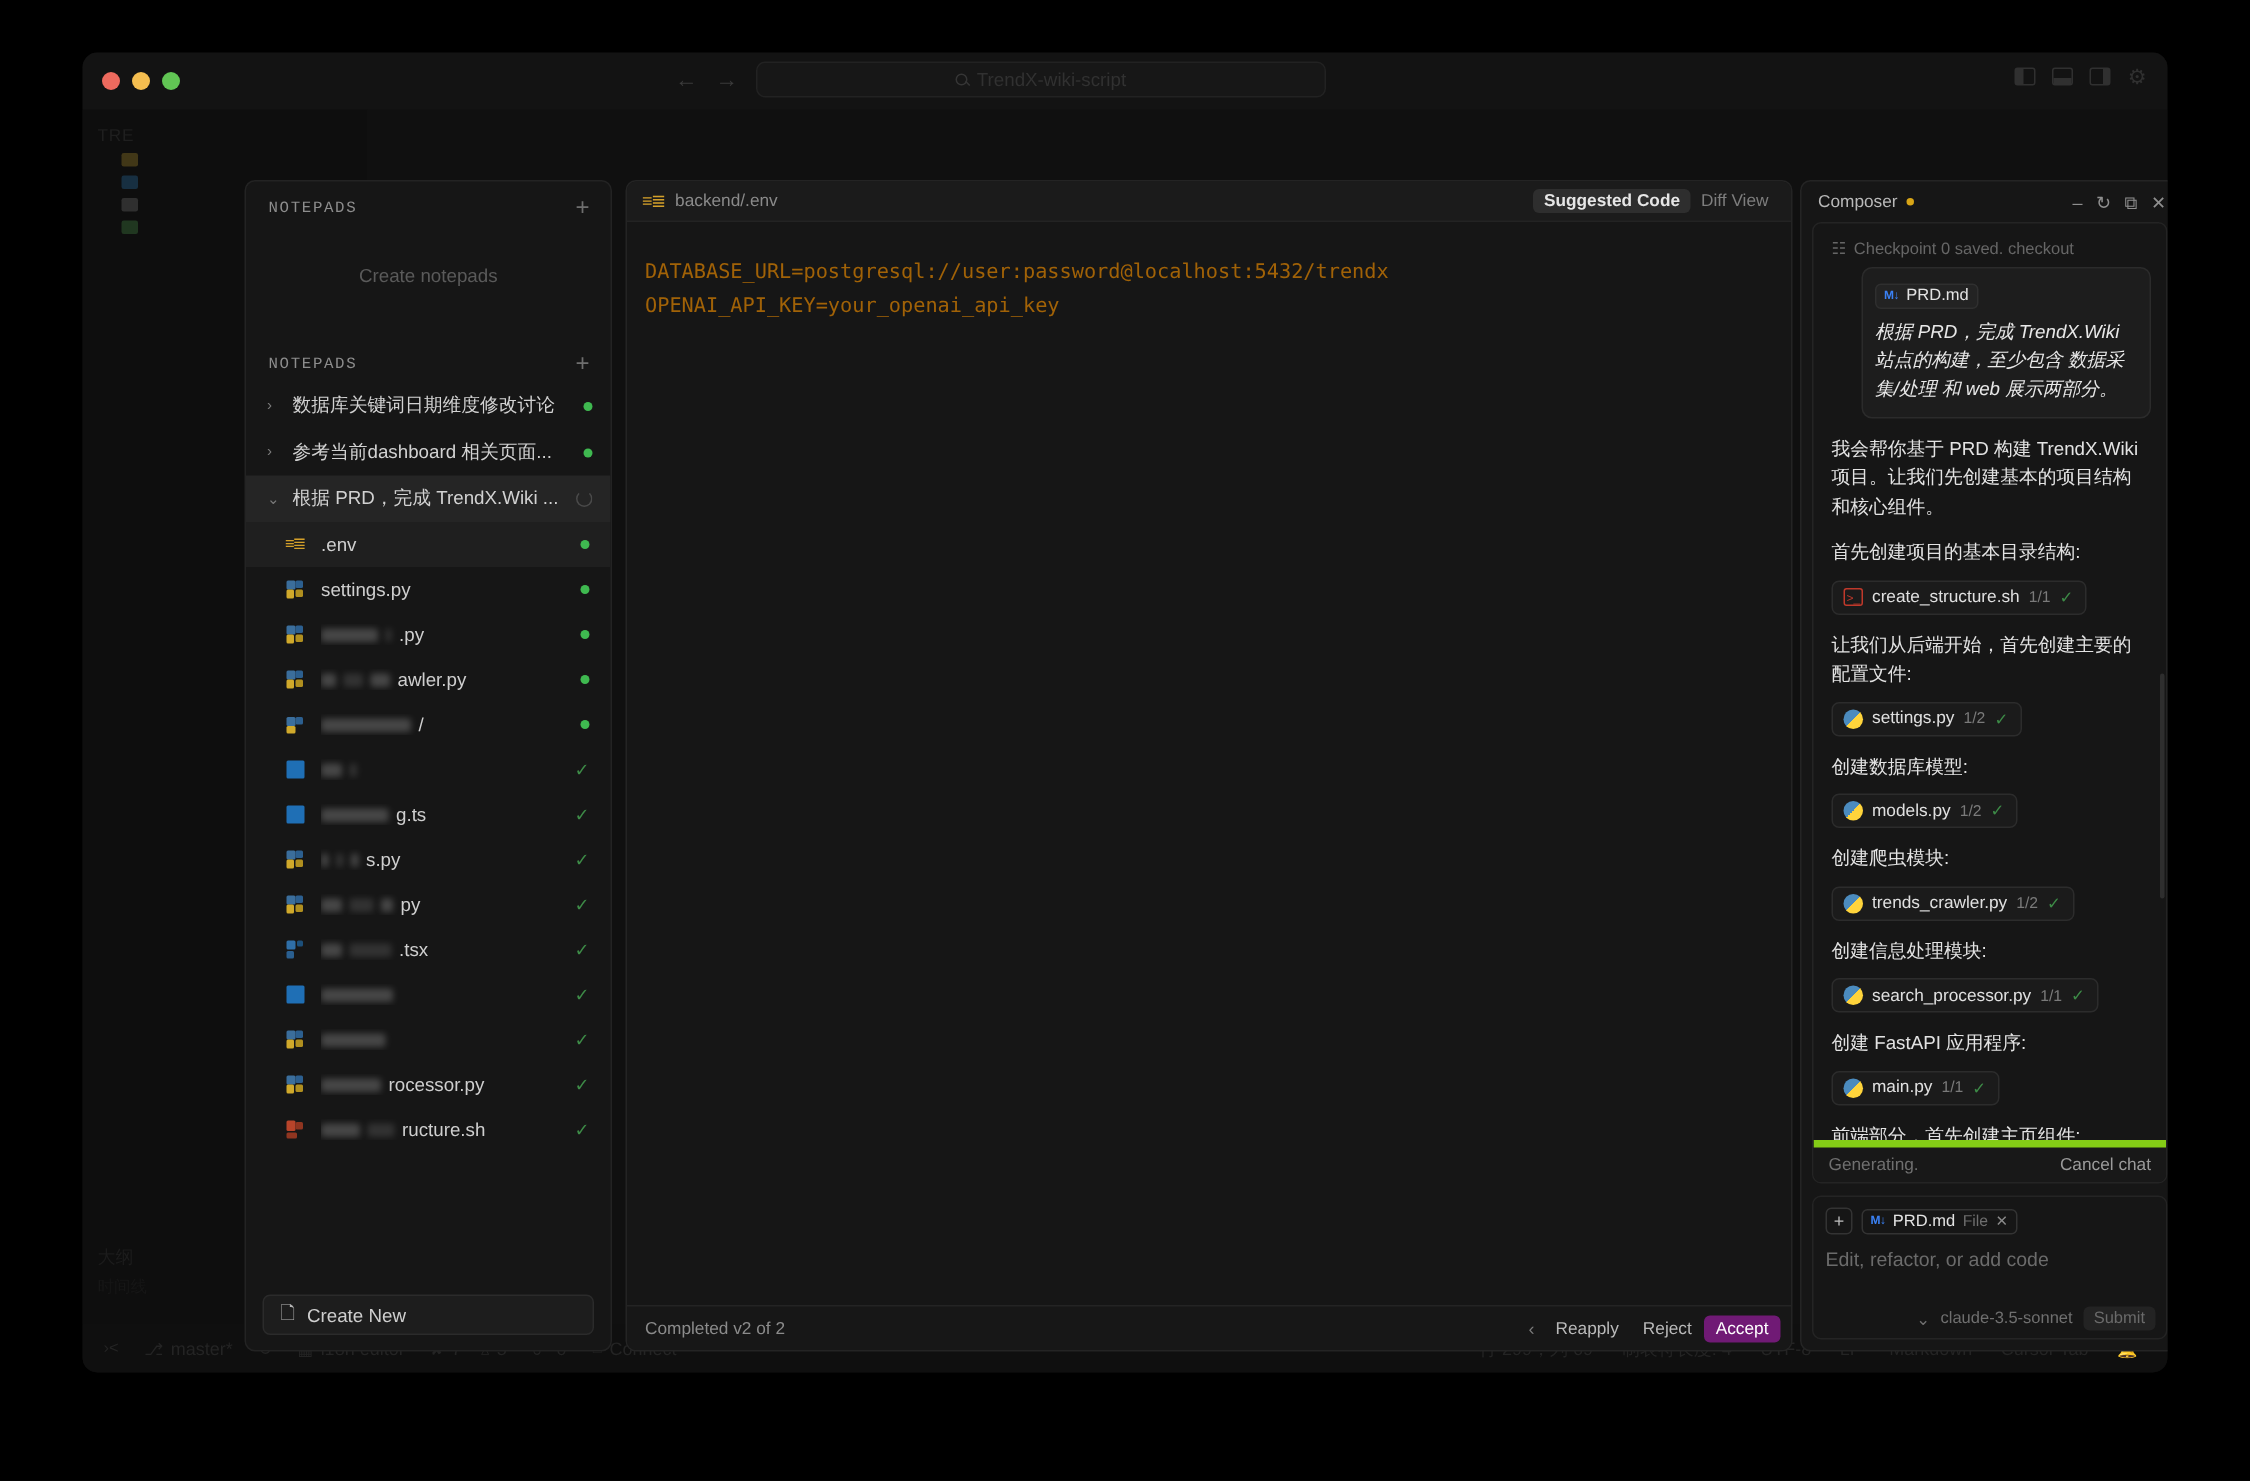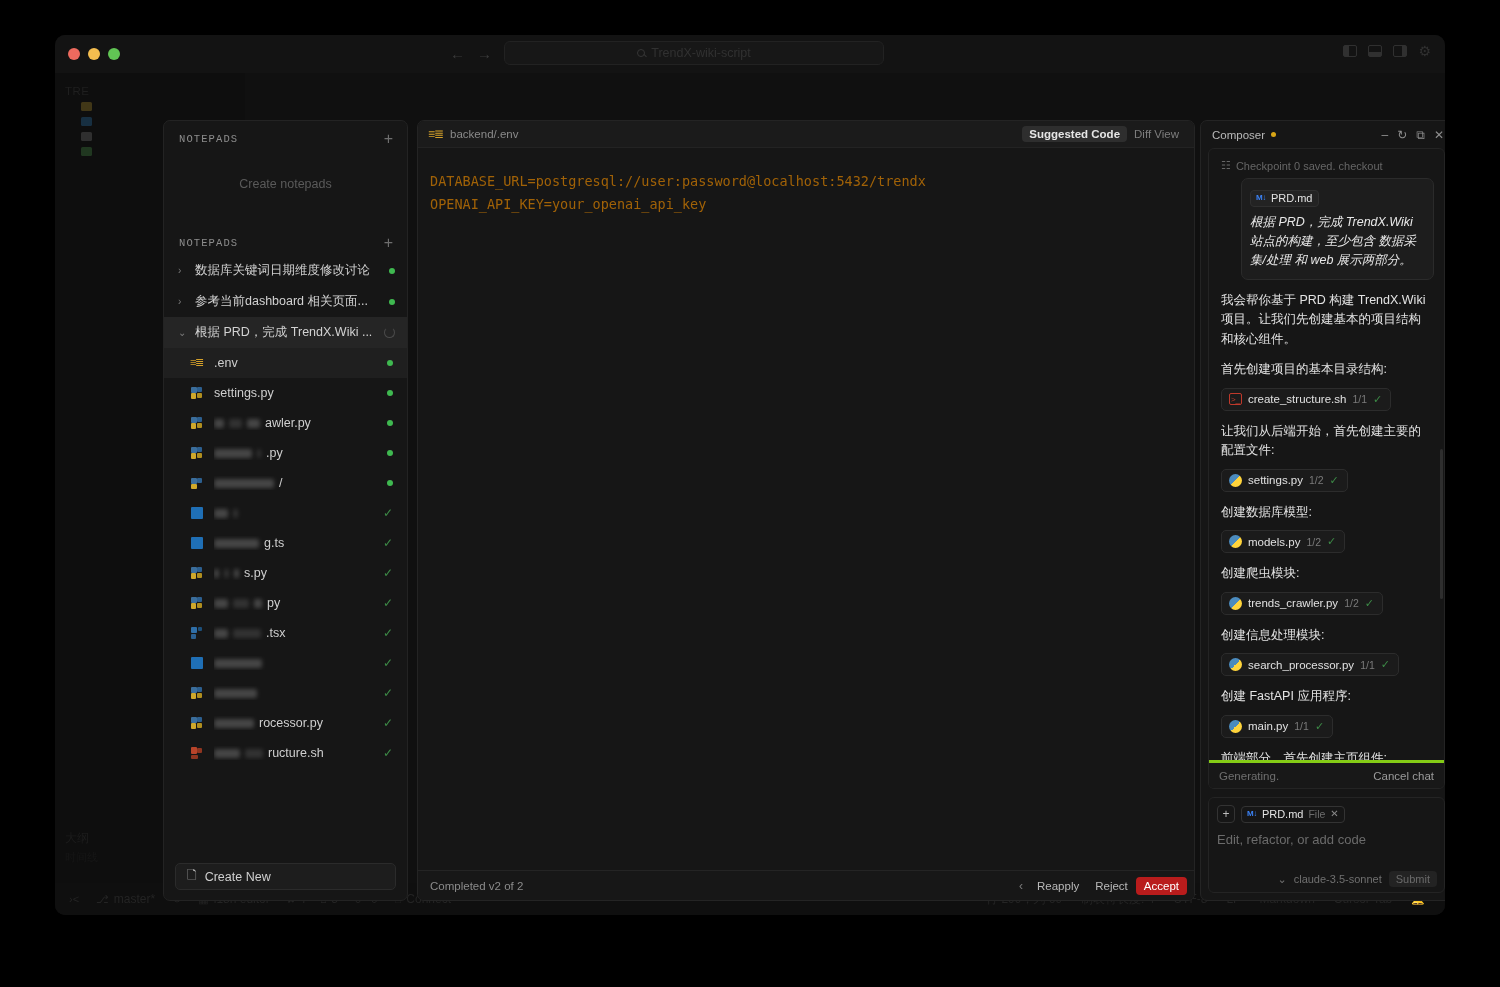--- a/index.html
+++ b/index.html
@@ -204,21 +204,21 @@
   }
 
   #editor-foot {
     position: absolute; left: 0; right: 0; bottom: 0; height: 30px;
     background: #171717; border-top: 1px solid #242424;
     display: flex; align-items: center; padding: 0 7px 0 12px;
   }
   #editor-foot .status { font-size: 11.5px; color: #8b8b8b; }
   #editor-foot .spacer { flex: 1; }
   .foot-btn { font-size: 11.5px; color: #b9b9b9; padding: 3px 8px; border-radius: 4px; }
-  .foot-btn.primary { background: #b91c1c; color: #ffffff; }
+  .foot-btn.primary { background: #701a75; color: #ffffff; }
   .foot-chevron { color: #7c7c7c; font-size: 12px; padding: 0 6px; }
 
   
   #composer-panel {
     position: absolute; left: 1145px; top: 85px;
     width: 253px; height: 781px;
     background: #161616;
     border: 1px solid #242424;
     border-radius: 7px;
     overflow: hidden;
@@ -280,21 +280,21 @@
     width: 13px; height: 12px; border: 1.2px solid #c0392b; border-radius: 2px;
     color: #c0392b; font-size: 8px; display:flex; align-items:center; justify-content:center;
   }
   .py-ico {
     width: 13px; height: 13px; border-radius: 50%;
     background: linear-gradient(135deg, #4b8bbe 0 50%, #ffd43b 50% 100%);
   }
 
   #generating-bar {
     position: absolute; left: 0; right: 0; bottom: 0; height: 28px;
-    background: #181818; border-top: 3px solid #84cc16;
+    background: #181818; border-top: 5px solid #84cc16;
     display: flex; align-items: center; padding: 0 10px;
     font-size: 11.5px; color: #6f6f6f;
   }
   #generating-bar .spacer { flex: 1; }
   #generating-bar .cancel { color: #9b9b9b; }
 
   #composer-input {
     flex: none; margin: 8px 7px 7px 7px; height: 96px;
     border: 1px solid #242424; border-radius: 6px;
     background: #161616; position: relative; padding: 7px 8px;
@@ -471,31 +471,31 @@
           <span class="fname">settings.py</span>
           <span class="dot-green"></span>
         </div>
         <div class="file-row">
           <span class="ficon">
             <i style="left: 1px; top: 1px; width: 6px; height: 6px; background: rgb(59, 110, 156);"></i>
             <i style="left: 7px; top: 1px; width: 5px; height: 5px; background: rgb(44, 95, 143);"></i>
             <i style="left: 1px; top: 7px; width: 5px; height: 6px; background: rgb(208, 169, 43);"></i>
             <i style="left: 7px; top: 7px; width: 5px; height: 5px; background: rgb(176, 143, 31);"></i>
           </span>
-          <span class="fname"><span class="redact" style="width: 10px;"></span><span class="redact dim" style="width: 13px;"></span><span class="redact" style="width: 13px;"></span><span class="tail">awler.py</span></span>
+          <span class="fname"><span class="redact" style="width: 38px;"></span><span class="redact dim" style="width: 4px;"></span><span class="tail">.py</span></span>
           <span class="dot-green"></span>
         </div>
         <div class="file-row">
           <span class="ficon">
             <i style="left: 1px; top: 1px; width: 6px; height: 6px; background: rgb(59, 110, 156);"></i>
             <i style="left: 7px; top: 1px; width: 5px; height: 5px; background: rgb(44, 95, 143);"></i>
             <i style="left: 1px; top: 7px; width: 5px; height: 6px; background: rgb(208, 169, 43);"></i>
             <i style="left: 7px; top: 7px; width: 5px; height: 5px; background: rgb(176, 143, 31);"></i>
           </span>
-          <span class="fname"><span class="redact" style="width: 38px;"></span><span class="redact dim" style="width: 4px;"></span><span class="tail">.py</span></span>
+          <span class="fname"><span class="redact" style="width: 10px;"></span><span class="redact dim" style="width: 13px;"></span><span class="redact" style="width: 13px;"></span><span class="tail">awler.py</span></span>
           <span class="dot-green"></span>
         </div>
         <div class="file-row">
           <span class="ficon">
             <i style="left: 1px; top: 2px; width: 6px; height: 6px; background: rgb(59, 110, 156);"></i>
             <i style="left: 7px; top: 2px; width: 5px; height: 5px; background: rgb(44, 95, 143);"></i>
             <i style="left: 1px; top: 8px; width: 6px; height: 5px; background: rgb(208, 169, 43);"></i>
           </span>
           <span class="fname"><span class="redact" style="width: 60px;"></span><span class="tail">/</span></span>
           <span class="dot-green"></span>

